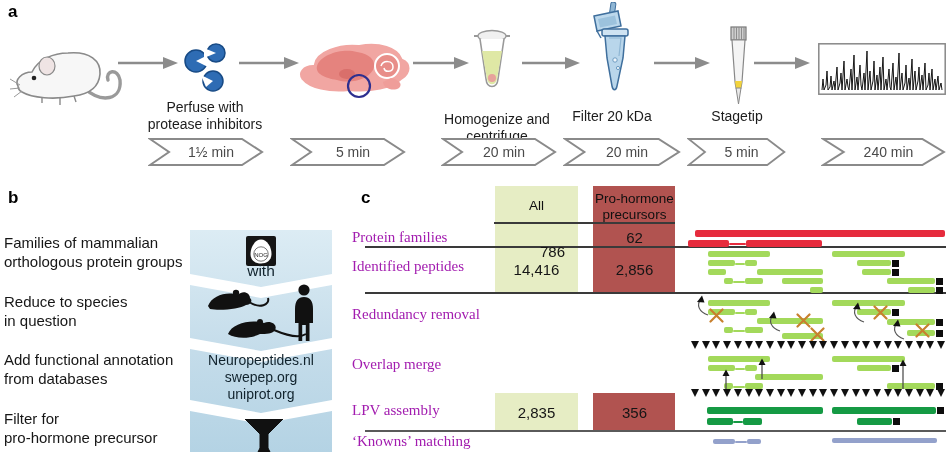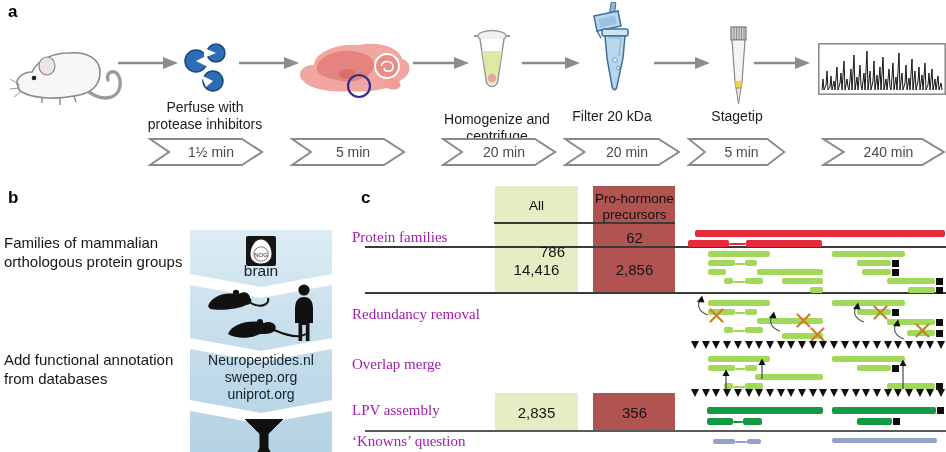--- a/index.html
+++ b/index.html
@@ -161,41 +161,45 @@
     <svg viewBox="0 0 116 30" preserveAspectRatio="none">
         <polygon points="2,2 94,2 114,15 94,28 2,28 21,15" fill="#fff" stroke="#8a8a8a" stroke-width="2"></polygon>
       </svg>
     <span>240 min</span>
     </div>
 
   <div class="plabel" style="left:8px;top:188px;">b</div>
 
   <div class="bleft" style="top:234px;">Families of mammalian
 orthologous protein groups</div>
+  <div class="bleft" style="top:293px;">Reduce to species
+in question</div>
   <div class="bleft" style="top:351px;">Add functional annotation
 from databases</div>
+  <div class="bleft" style="top:410px;">Filter for
+pro-hormone precursor</div>
 
   <div class="bcol"></div>
   <svg class="abs" style="left:190px;top:274px;" width="142" height="24" viewBox="0 0 142 24">
       <polygon points="0,0 71,13 142,0 142,11 71,24 0,11" fill="#fff"></polygon>
     </svg>
   <svg class="abs" style="left:190px;top:338px;" width="142" height="24" viewBox="0 0 142 24">
       <polygon points="0,0 71,13 142,0 142,11 71,24 0,11" fill="#fff"></polygon>
     </svg>
   <svg class="abs" style="left:190px;top:400px;" width="142" height="24" viewBox="0 0 142 24">
       <polygon points="0,0 71,13 142,0 142,11 71,24 0,11" fill="#fff"></polygon>
     </svg>
 
   <svg class="abs" style="left:246px;top:236px;" width="30" height="30" viewBox="0 0 30 30">
     <rect width="30" height="30" rx="2" fill="#151515"></rect>
     <path d="M15,3.5 C21,3.5 25.5,11 25.5,18 C25.5,24.5 20.5,27.5 15,27.5 C9.5,27.5 4.5,24.5 4.5,18 C4.5,11 9,3.5 15,3.5 Z" fill="#fff"></path>
     <circle cx="15" cy="18" r="7.2" fill="none" stroke="#555" stroke-width="0.8"></circle>
     <text x="15" y="20.5" font-size="6" text-anchor="middle" fill="#222">NOG</text>
   </svg>
-  <div class="bcontent" style="left:211px;top:262px;width:100px;font-size:15.5px;">brain</div>
+  <div class="bcontent" style="left:211px;top:262px;width:100px;font-size:15.5px;">with</div>
 
   <svg class="abs" style="left:200px;top:282px;" width="122" height="62" viewBox="0 0 122 62">
     <path d="M8,24 C12,13 28,9 38,13 C42,8 50,10 50,16 C53,18 51,23 46,23 C40,27 20,29 10,27 Z" fill="#111"></path>
     <path d="M49,20 C60,27 70,23 68,16" fill="none" stroke="#111" stroke-width="2"></path>
     <circle cx="36" cy="11" r="3.2" fill="#111"></circle>
     <circle cx="104" cy="8" r="5.6" fill="#111"></circle>
     <path d="M104,15 C110,15 113,19 113,27 L113,41 L109.5,41 L109.5,59 L105.8,59 L105.8,43 L102.2,43 L102.2,59 L98.5,59 L98.5,41 L95,41 L95,27 C95,19 98,15 104,15 Z" fill="#111"></path>
     <path d="M28,52 C32,41 52,37 64,41 C71,38 78,43 75,48 C73,52 66,52 60,52 C50,57 36,57 28,52 Z" fill="#111"></path>
     <path d="M74,48 C88,54 100,56 106,52" fill="none" stroke="#111" stroke-width="2"></path>
     <circle cx="60" cy="40" r="3" fill="#111"></circle>
@@ -219,24 +223,25 @@
   <div class="hdr" style="left:495px;top:198px;">All</div>
   <div class="hdr" style="left:593px;top:191px;">Pro-hormone
 precursors</div>
 
   <div class="rule" style="left:494px;top:222px;width:181px;"></div>
   <div class="rule" style="left:365px;top:246px;width:581px;"></div>
   <div class="rule" style="left:365px;top:292px;width:581px;"></div>
   <div class="rule" style="left:365px;top:430px;width:581px;background:#5a5a5a;"></div>
 
   <div class="rowlabel" style="top:229px;">Protein families</div>
+  <div class="rowlabel" style="top:258px;">Identified peptides</div>
   <div class="rowlabel" style="top:306px;">Redundancy removal</div>
   <div class="rowlabel" style="top:356px;">Overlap merge</div>
   <div class="rowlabel" style="top:402px;">LPV assembly</div>
-  <div class="rowlabel" style="top:433px;">‘Knowns’ question</div>
+  <div class="rowlabel" style="top:433px;">‘Knowns’ matching</div>
 
   <div class="num" style="left:495px;top:243px;margin-left:16px;">786</div>
   <div class="num" style="left:593px;top:229px;">62</div>
   <div class="num" style="left:495px;top:261px;">14,416</div>
   <div class="num" style="left:593px;top:261px;">2,856</div>
   <div class="num" style="left:495px;top:404px;">2,835</div>
   <div class="num" style="left:593px;top:404px;">356</div>
 
   <div class="abs" style="left:0;top:0;width:946px;height:452px;pointer-events:none;">
       <div class="pbar" style="left: 695px; top: 230px; width: 250px; height: 7px; background: rgb(230, 43, 61);"></div>

